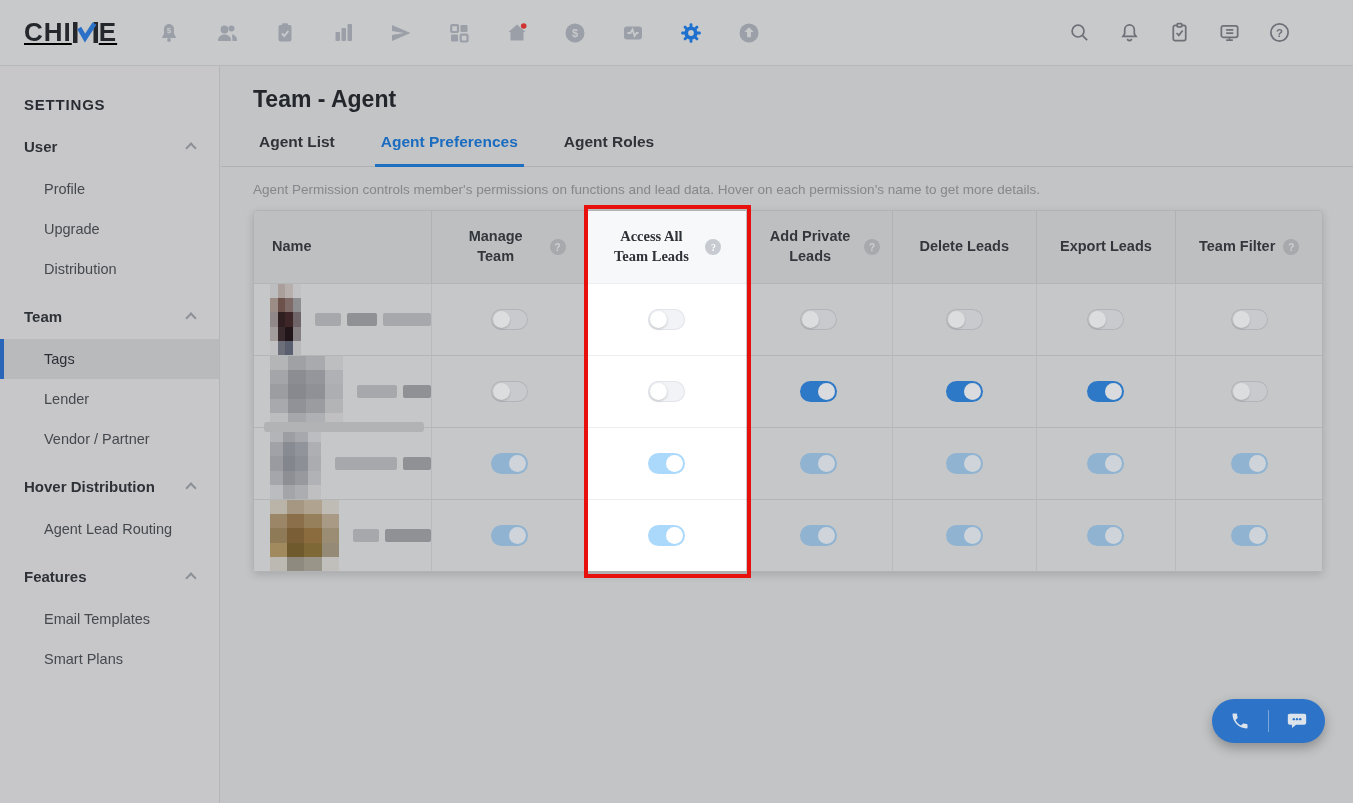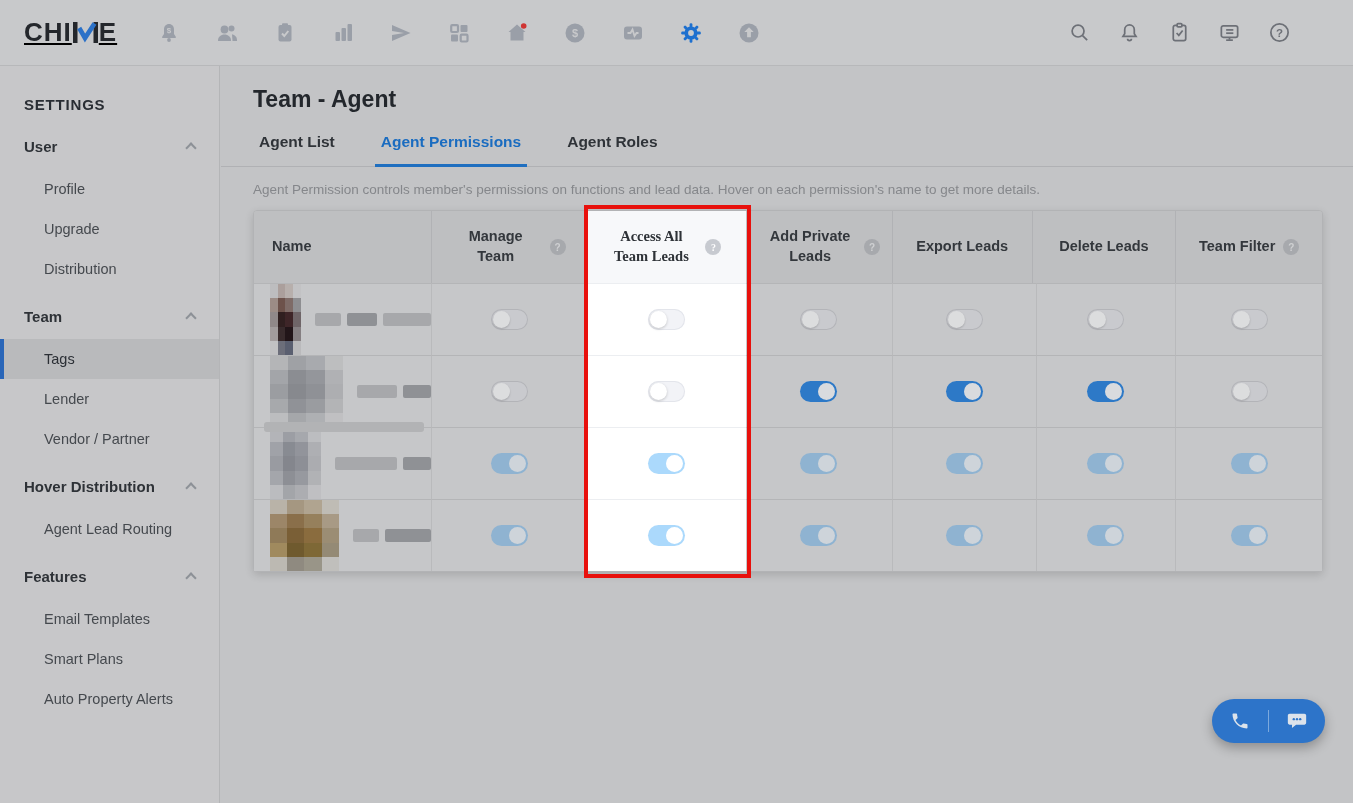--- a/index.html
+++ b/index.html
@@ -307,31 +307,28 @@
   <div class="side-section-hd">
     <span>Features</span>
     <span class="chev"></span>
   </div>
   <div class="side-item">
       <span>Email Templates</span>
     </div>
   <div class="side-item">
       <span>Smart Plans</span>
     </div>
-  <div class="side-item">
-      <span>Auto Property Alerts</span>
-    </div>
 </div>
 
 <div class="main">
   <div class="page-title">Team - Agent</div>
 
   <div class="tabs-wrap">
     <div class="tab">Agent List</div>
-    <div class="tab active">Agent Permissions</div>
+    <div class="tab active">Agent Preferences</div>
     <div class="tab">Agent Roles</div>
   </div>
 
   <div class="description">Agent Permission controls member's permissions on functions and lead data. Hover on each permission's name to get more details.</div>
 
   <div class="ptable">
     <div class="thead">
       <div class="th c0">
         <span class="lbl">Name</span>
       </div>
@@ -340,25 +337,25 @@
         <span class="help">?</span>
       </div>
       <div class="th c2 wrap spot">
         <span class="lbl">Access All Team Leads</span>
         <span class="help">?</span>
       </div>
       <div class="th c3 wrap">
         <span class="lbl">Add Private Leads</span>
         <span class="help">?</span>
       </div>
+      <div class="th c4 center">
+        <span class="lbl">Delete Leads</span>
+      </div>
       <div class="th c5 center">
         <span class="lbl">Export Leads</span>
-      </div>
-      <div class="th c4 center">
-        <span class="lbl">Delete Leads</span>
       </div>
       <div class="th c6 center">
         <span class="lbl">Team Filter</span>
         <span class="help">?</span>
       </div>
     </div>
 
     <div id="perm-rows">
         <div class="trow">
           <div class="cell name c0">

